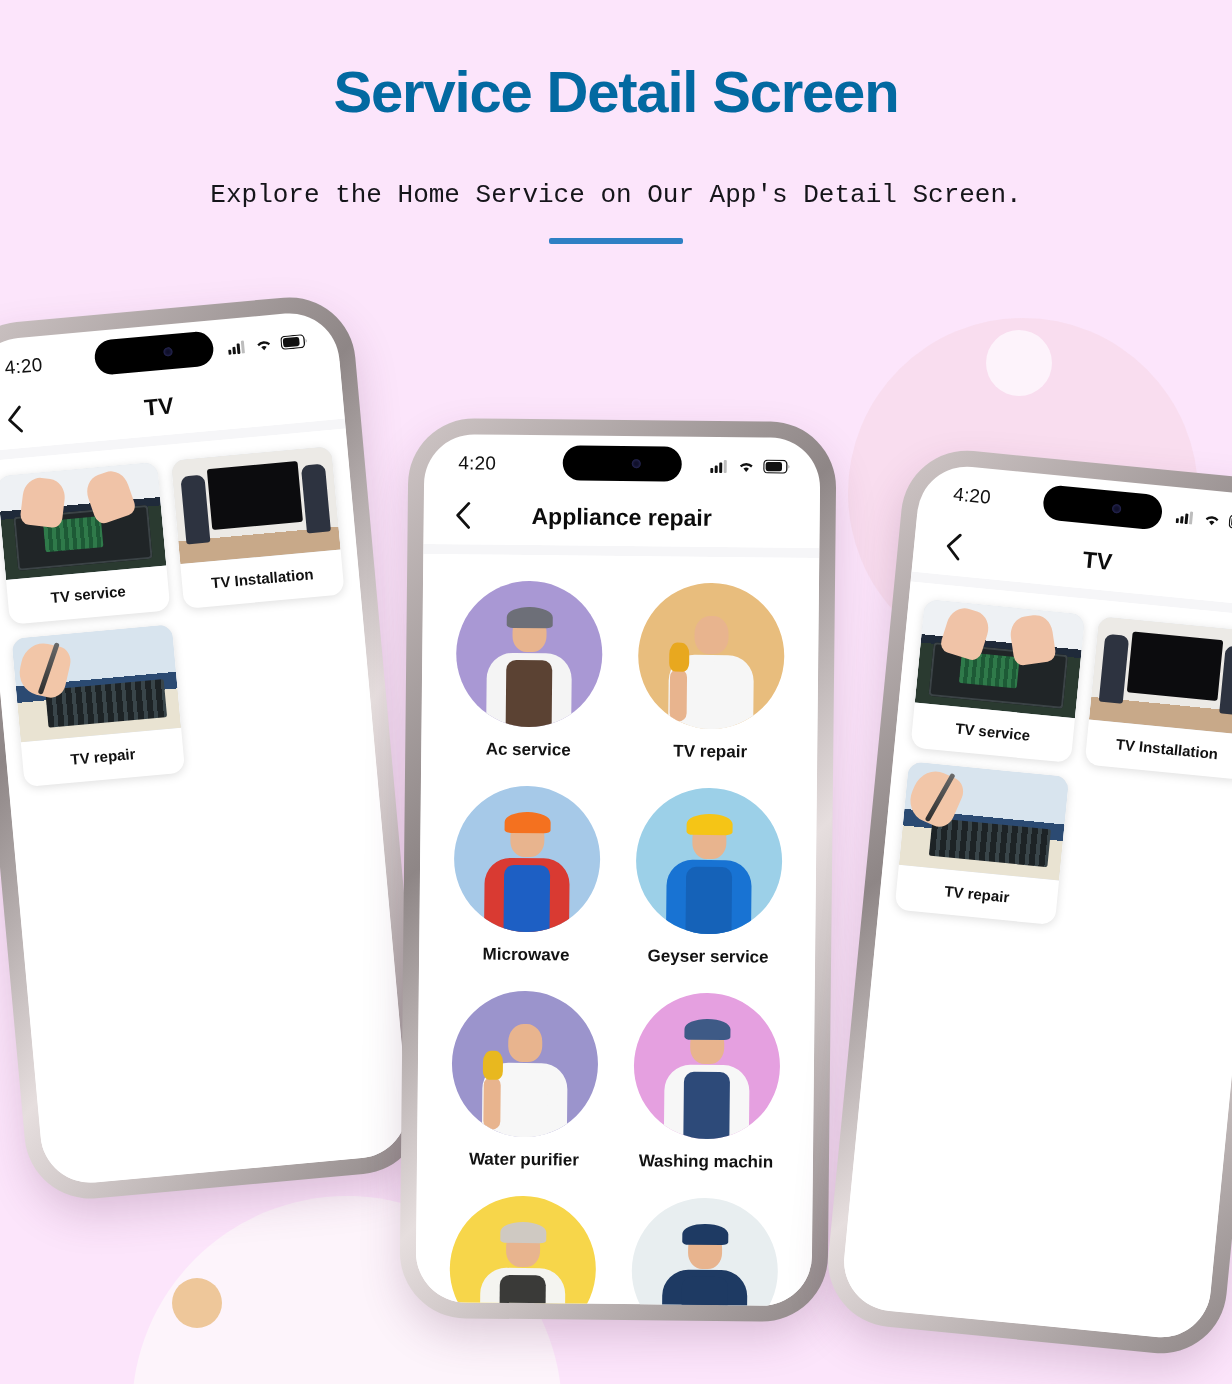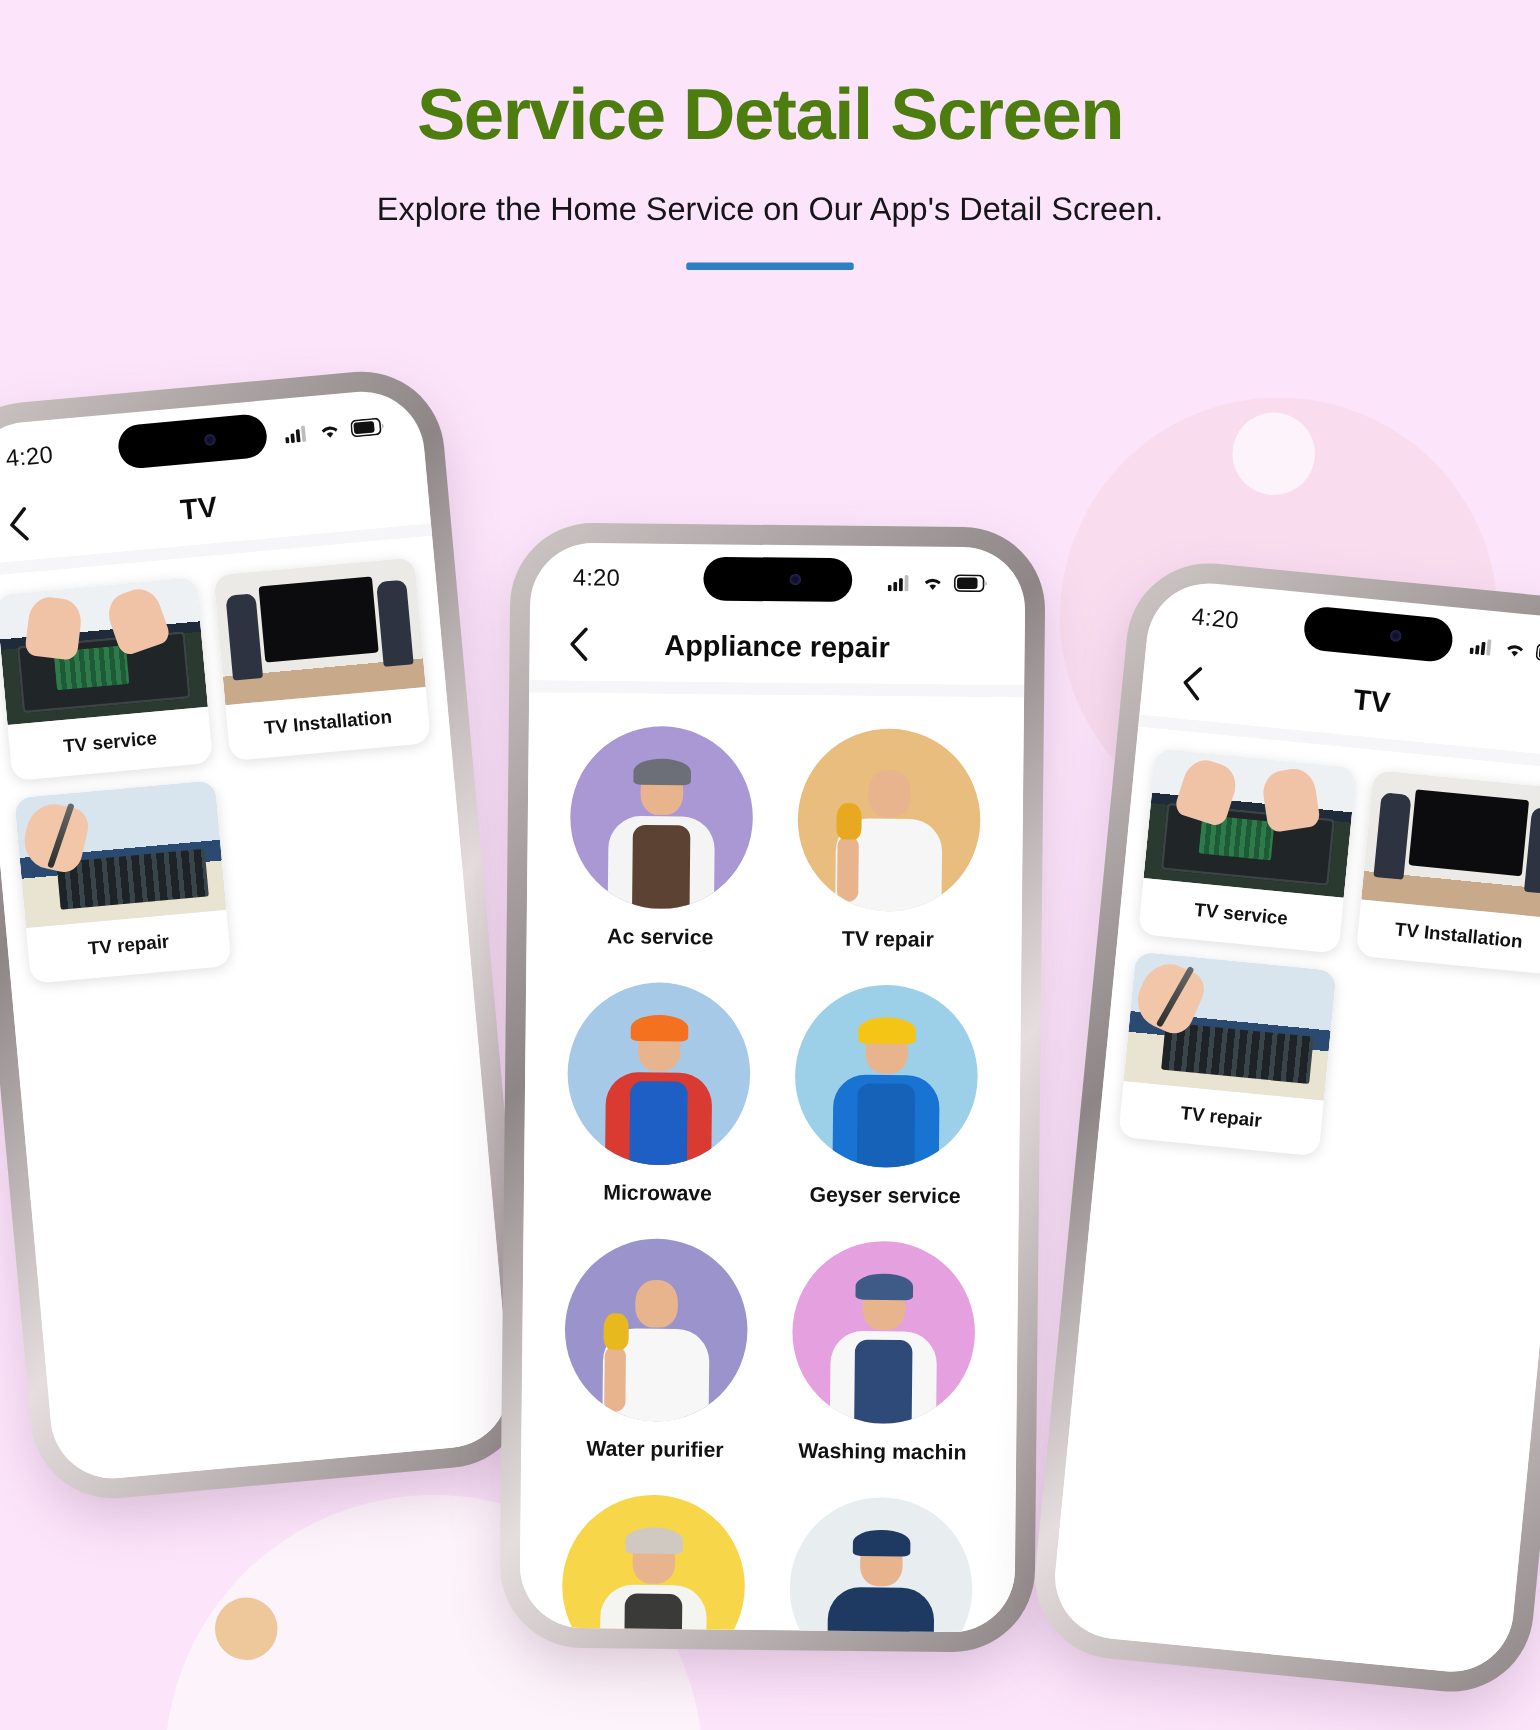--- a/index.html
+++ b/index.html
@@ -45,29 +45,30 @@
     border-radius: 50%;
     background: #eec79a;
   }
 
   
   .header { position: relative; z-index: 3; text-align: center; padding-top: 62px; }
 
   .page-title {
     font-size: 58px;
     font-weight: 700;
-    color: #4d7c0f;
+    color: #0369a1;
     letter-spacing: -1.2px;
     line-height: 1.05;
   }
   .subtitle {
-    margin-top: 24px;
+    margin-top: 52px;
     font-size: 26px;
     color: #15151a;
     line-height: 1.6;
+    font-family: Liberation Mono, monospace;
   }
   .divider {
     margin: 22px auto 0;
     width: 134px; height: 6px;
     background: #2e80c4;
     border-radius: 2px;
   }
 
   
   .stage { position: absolute; inset: 0; z-index: 2; }

